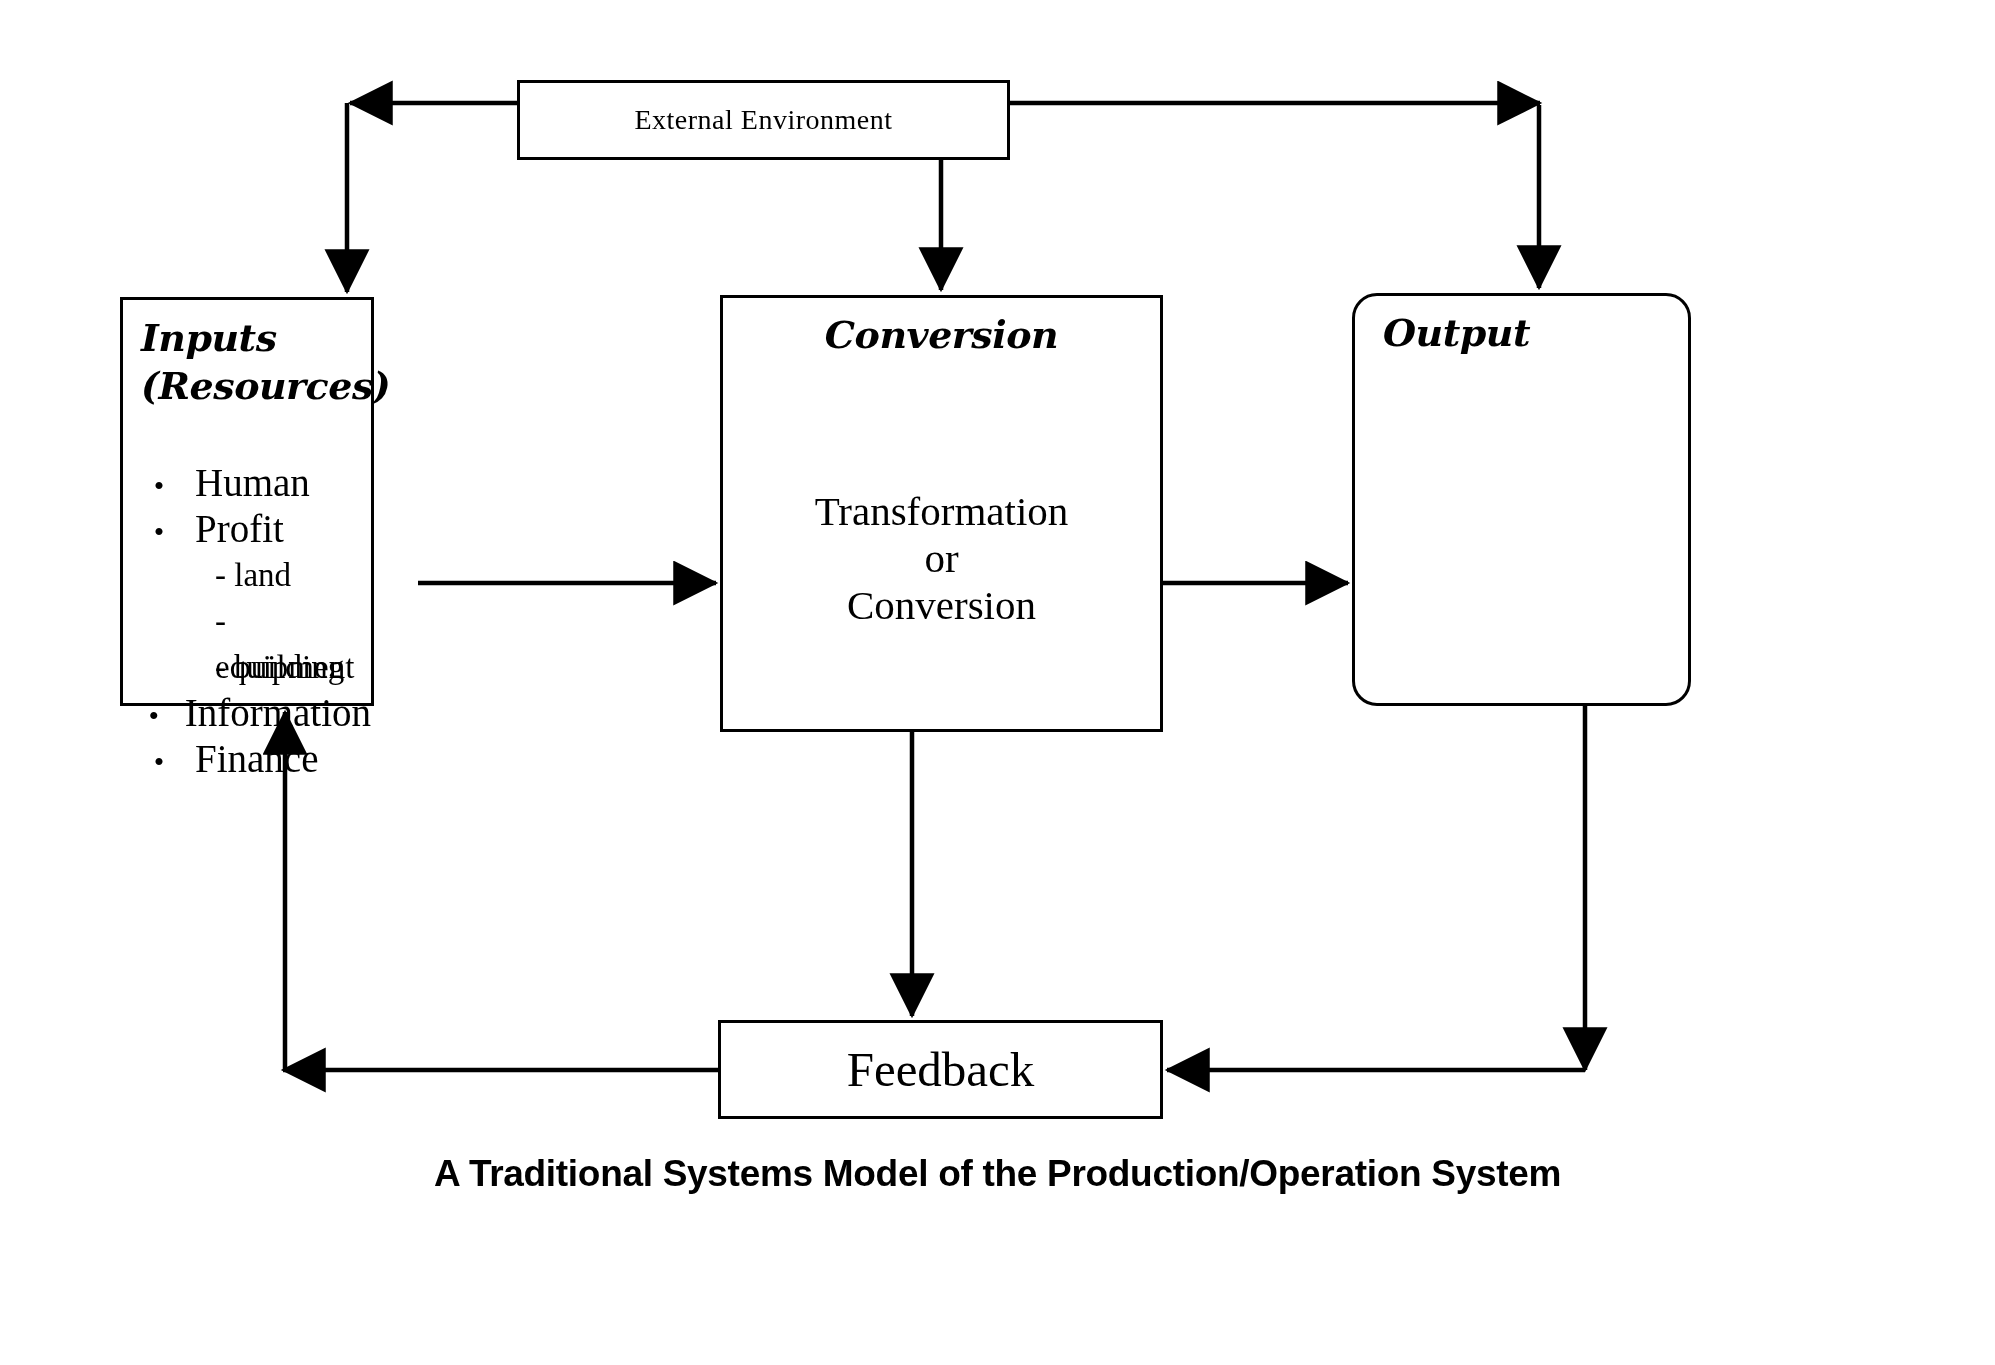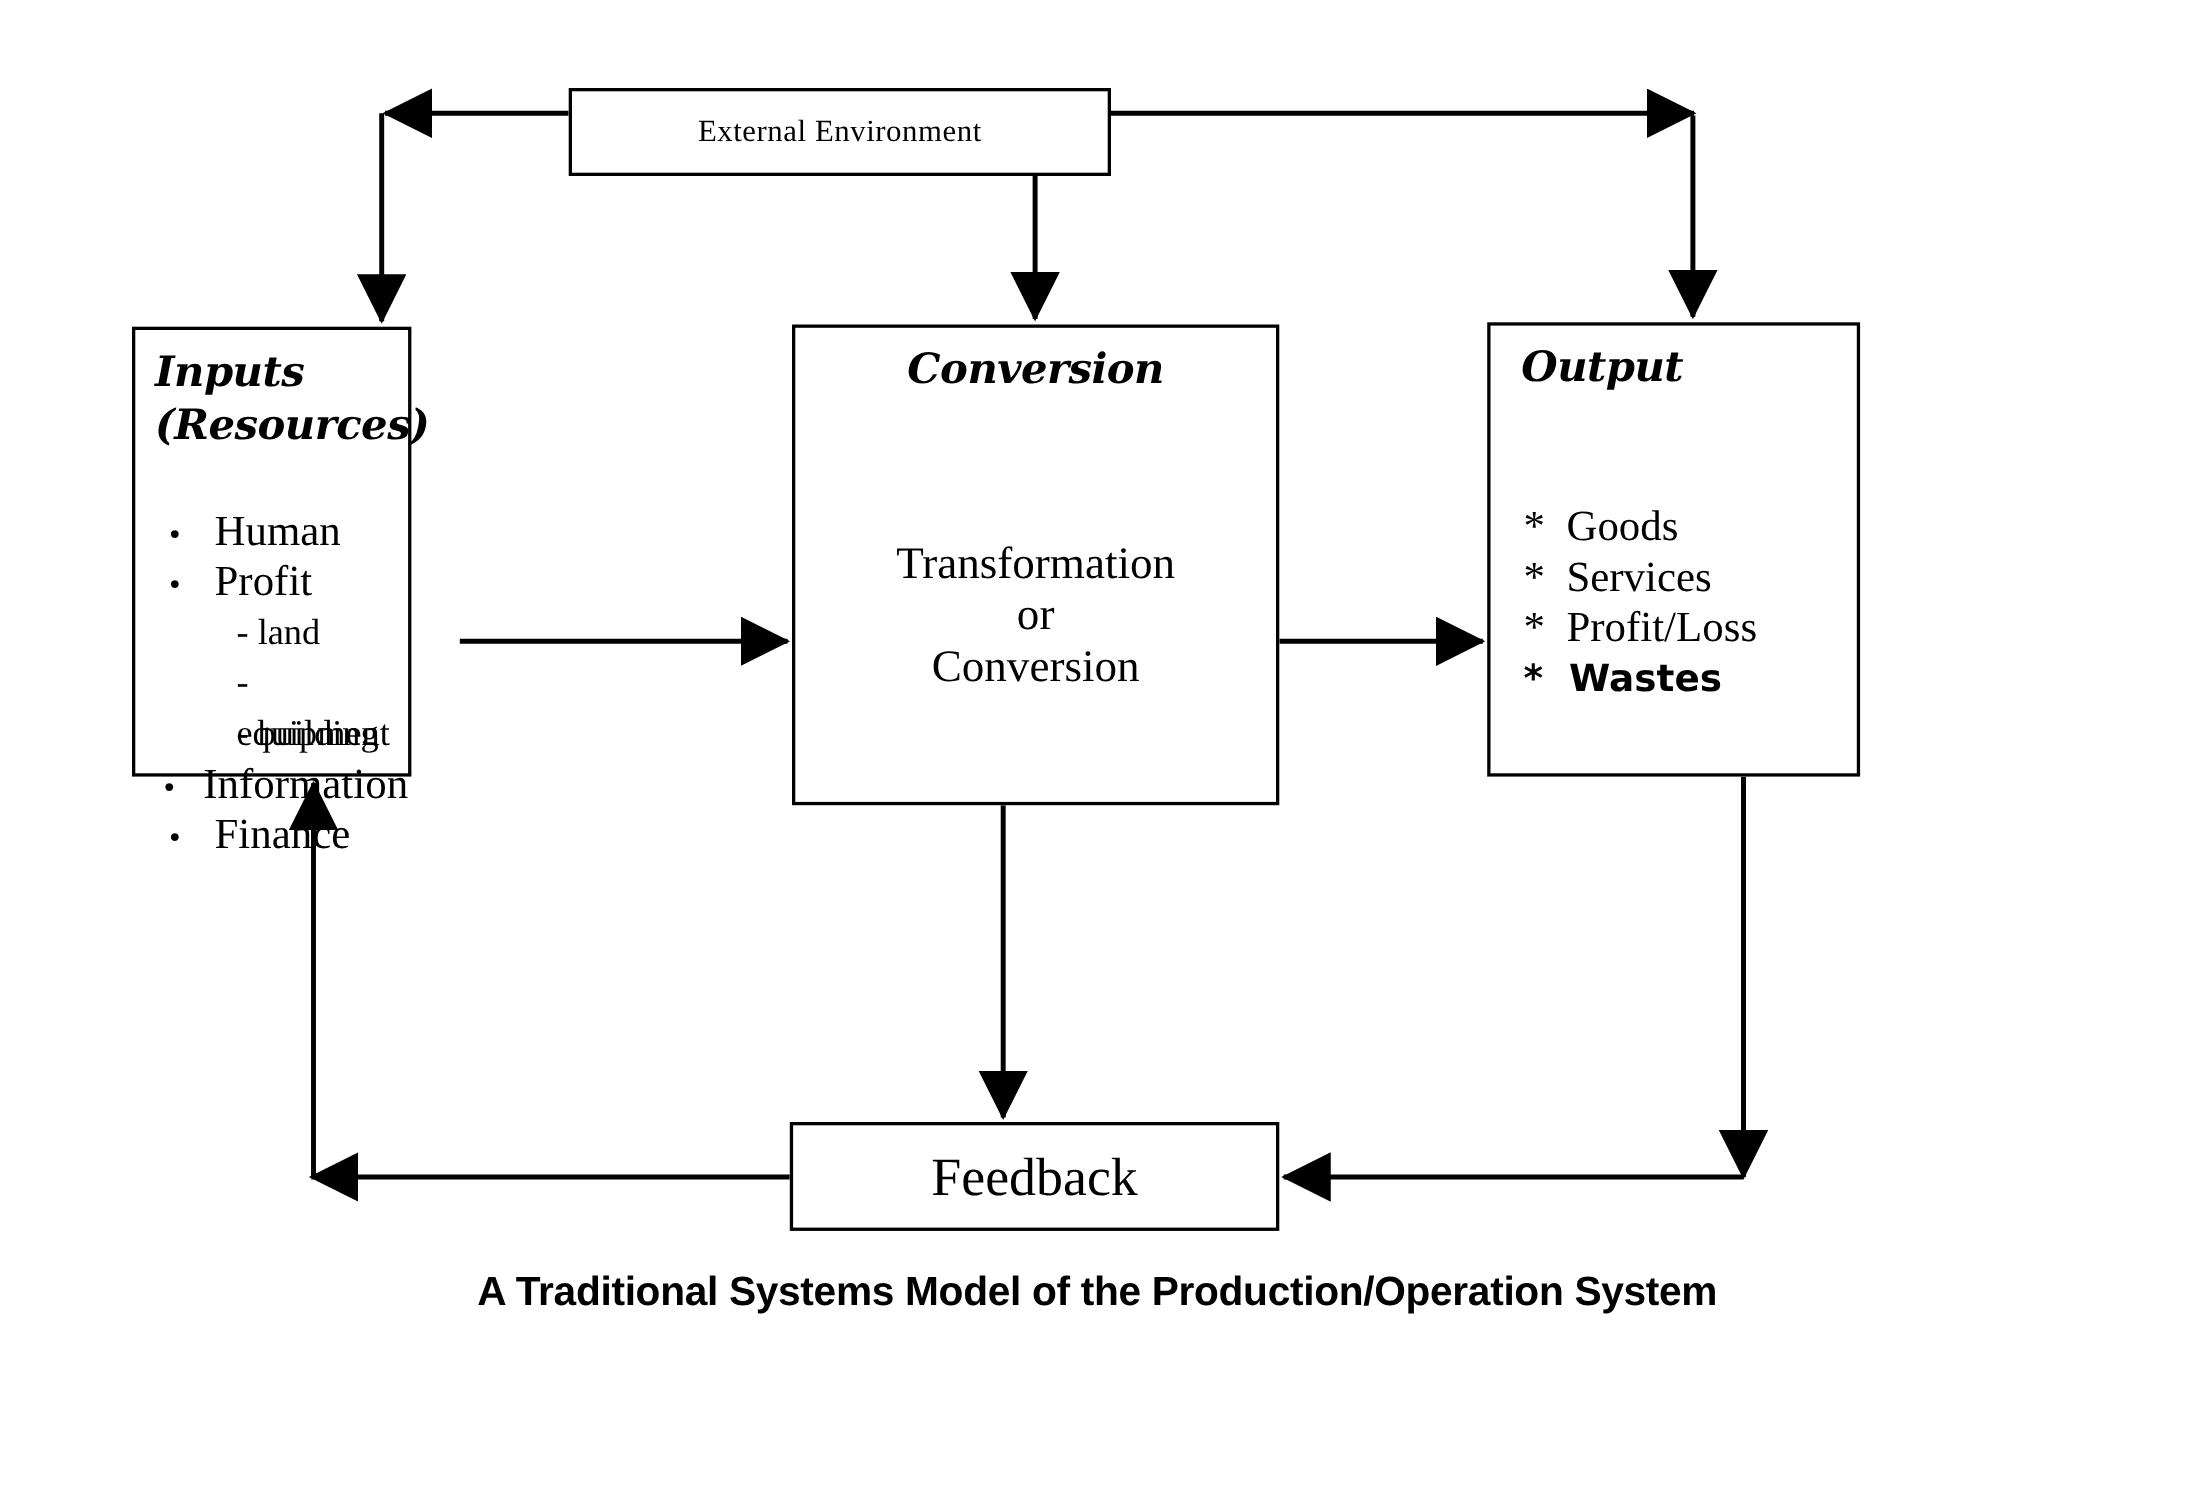--- a/index.html
+++ b/index.html
@@ -108,21 +108,21 @@
   #conversion-body {
     position: absolute;
     left: 0; top: 190px; width: 100%;
     text-align: center;
     font-size: 41px;
     line-height: 47px;
   }
 
   
   #output-box {
-    left: 1352px; top: 293px; width: 339px; height: 413px;
+    left: 1352px; top: 293px; width: 339px; height: 413px; border-radius: 25px;
   }
   #output-title {
     position: absolute;
     left: 28px; top: 14px;
     font-size: 38px;
   }
   #output-list {
     position: absolute;
     left: 30px; top: 160px; width: 100%;
   }
@@ -227,26 +227,20 @@
     <div id="conversion-title" class="slab-title">Conversion</div>
     <div id="conversion-body">
       <div class="serif-text">Transformation</div>
       <div class="serif-text">or</div>
       <div class="serif-text">Conversion</div>
     </div>
   </div>
 
   <div class="box" id="output-box">
     <div id="output-title" class="slab-title">Output</div>
-    <div id="output-list">
-      <div class="out-row serif-text">*  Goods</div>
-      <div class="out-row serif-text">*  Services</div>
-      <div class="out-row serif-text">*  Profit/Loss</div>
-      <div class="out-row waste sans-bold">*  Wastes</div>
-    </div>
   </div>
 
   <div class="box" id="feedback-box">
     <div id="feedback-label" class="serif-text">Feedback</div>
   </div>
 
   <div id="caption">A Traditional Systems Model of the Production/Operation System</div>
 
 </div>
 

